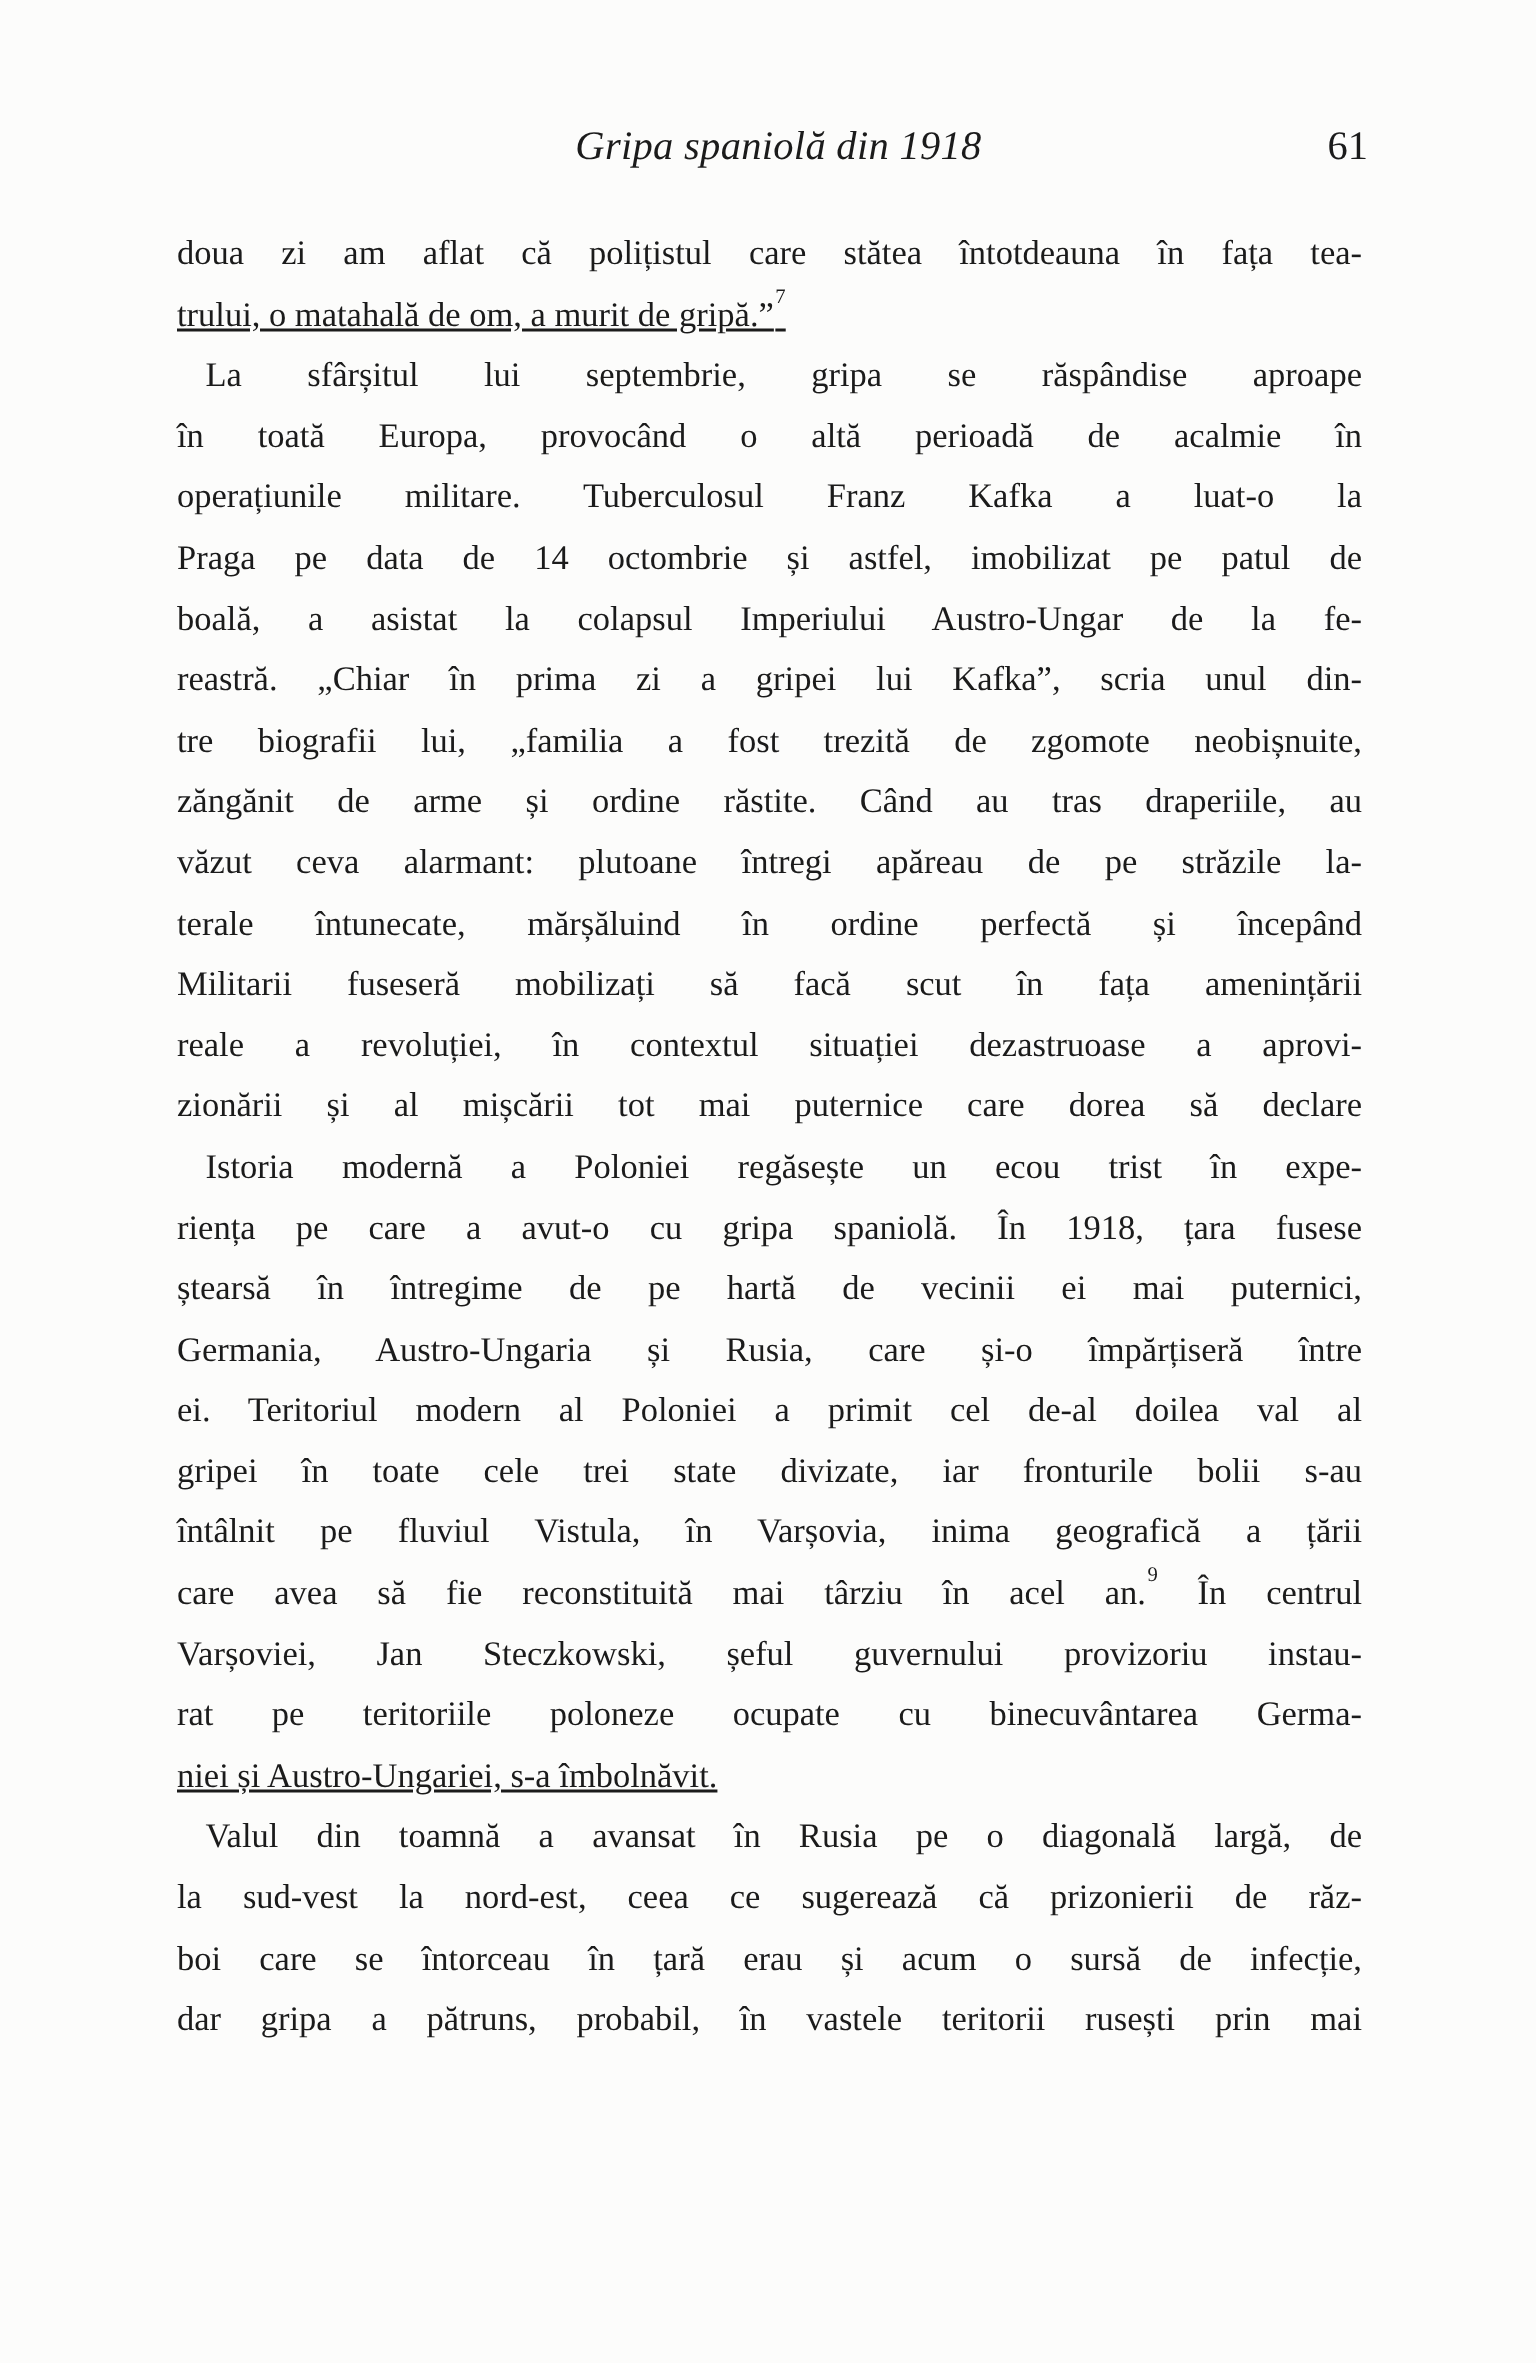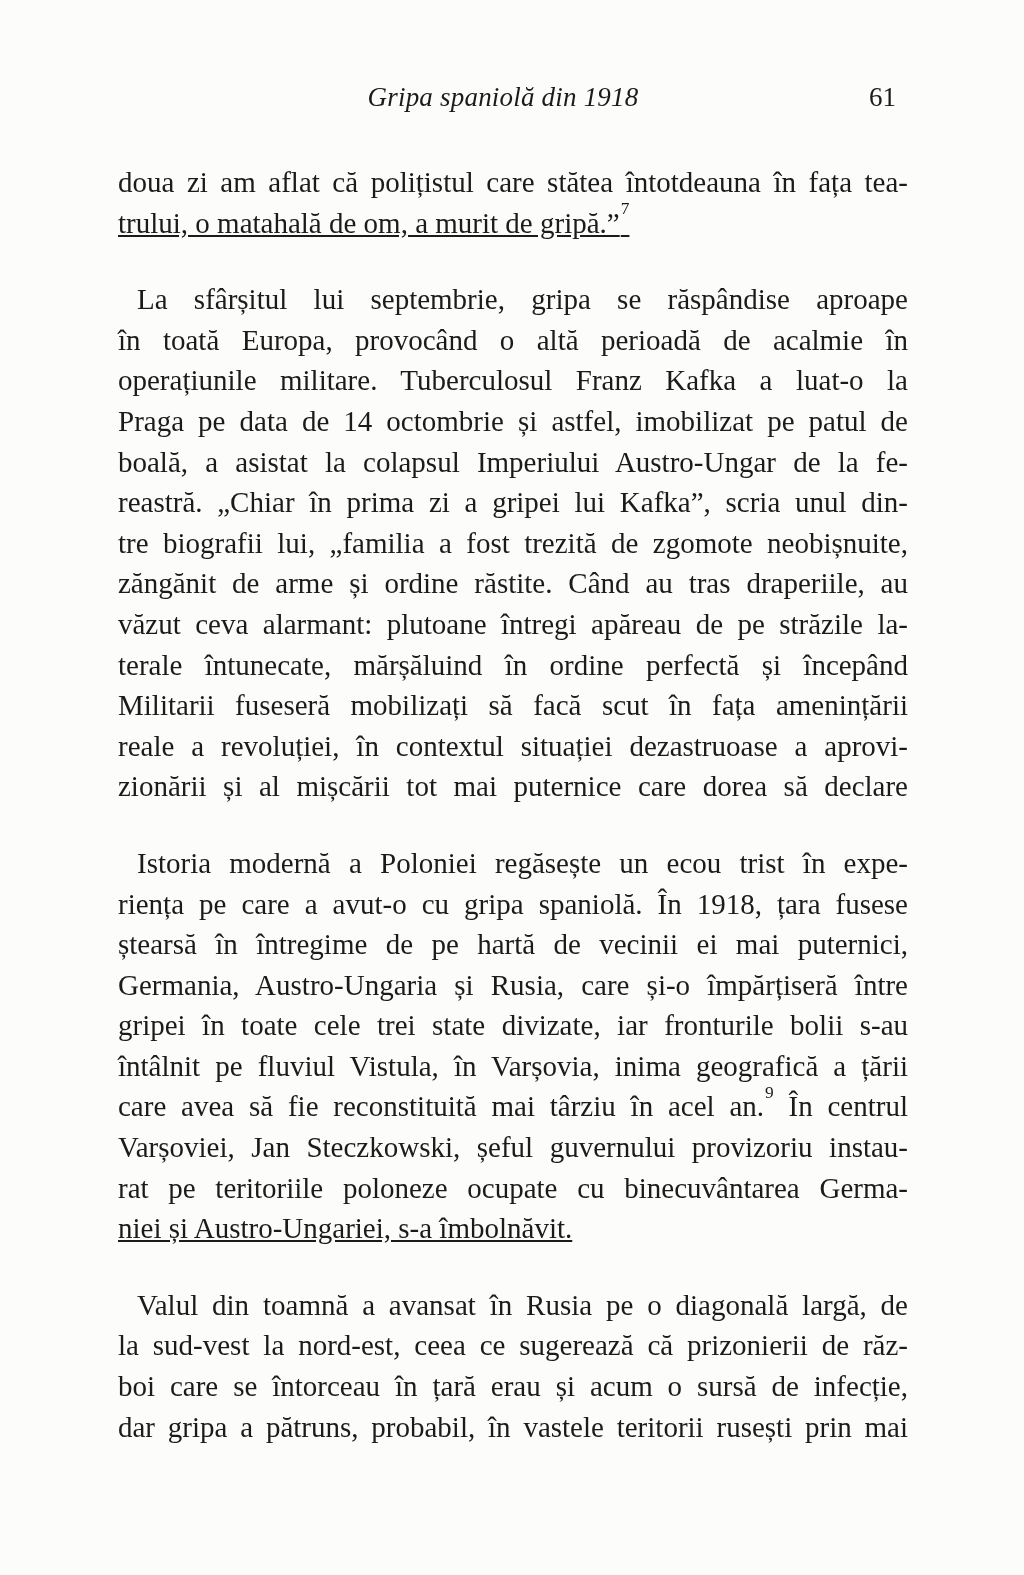--- a/index.html
+++ b/index.html
@@ -10,53 +10,53 @@
     font-family: "Liberation Serif", serif;
   }
   .page {
     position: relative;
     width: 1024px;
     height: 1575px;
     overflow: hidden;
   }
   .running-header {
     position: absolute;
-    left: 108px;
+    left: 124px;
     top: 82px;
     width: 790px;
     height: 36px;
     font-size: 27px;
   }
   .running-title {
     display: block;
     text-align: center;
     font-style: italic;
     letter-spacing: 0.2px;
   }
   .page-number {
     position: absolute;
     right: 2px;
     top: 0;
     font-style: normal;
   }
   .body-text {
     position: absolute;
     left: 118px;
-    top: 162px;
+    top: 149px;
     width: 790px;
-    font-size: 29px;
+    font-size: 23px;
     line-height: 40.6px;
   }
   .paragraph { margin: 0; }
   .line {
     text-align: justify;
     text-align-last: justify;
   }
   .line.para-end { text-align-last: left; text-decoration: underline; }
-  .line.indent { text-indent: 19px; margin-top: 36px; }
+  .line.indent { text-indent: 19px; }
   sup.fnref {
     font-size: 0.6em;
     line-height: 0;
     position: relative;
     top: -0.45em;
     margin-left: 1px;
   }
 </style>
 </head>
 <body style="background: rgb(252, 252, 251); color: rgb(27, 27, 27);">
@@ -84,20 +84,21 @@
         <div class="line"><span>terale întunecate, mărșăluind în ordine perfectă și începând</span></div>
         <div class="line"><span>Militarii fuseseră mobilizați să facă scut în fața amenințării</span></div>
         <div class="line"><span>reale a revoluției, în contextul situației dezastruoase a aprovi-</span></div>
         <div class="line"><span>zionării și al mișcării tot mai puternice care dorea să declare</span></div>
       </div>
       <div class="paragraph">
         <div class="line indent"><span>Istoria modernă a Poloniei regăsește un ecou trist în expe-</span></div>
         <div class="line"><span>riența pe care a avut-o cu gripa spaniolă. În 1918, țara fusese</span></div>
         <div class="line"><span>ștearsă în întregime de pe hartă de vecinii ei mai puternici,</span></div>
         <div class="line"><span>Germania, Austro-Ungaria și Rusia, care și-o împărțiseră între</span></div>
+        <div class="line"><span>ei. Teritoriul modern al Poloniei a primit cel de-al doilea val al</span></div>
         <div class="line"><span>gripei în toate cele trei state divizate, iar fronturile bolii s-au</span></div>
         <div class="line"><span>întâlnit pe fluviul Vistula, în Varșovia, inima geografică a țării</span></div>
         <div class="line"><span>care avea să fie reconstituită mai târziu în acel an.</span><sup class="fnref">9</sup><span> În centrul</span></div>
         <div class="line"><span>Varșoviei, Jan Steczkowski, șeful guvernului provizoriu instau-</span></div>
         <div class="line"><span>rat pe teritoriile poloneze ocupate cu binecuvântarea Germa-</span></div>
         <div class="line para-end"><span>niei și Austro-Ungariei, s-a îmbolnăvit.</span></div>
       </div>
       <div class="paragraph">
         <div class="line indent"><span>Valul din toamnă a avansat în Rusia pe o diagonală largă, de</span></div>
         <div class="line"><span>la sud-vest la nord-est, ceea ce sugerează că prizonierii de răz-</span></div>

